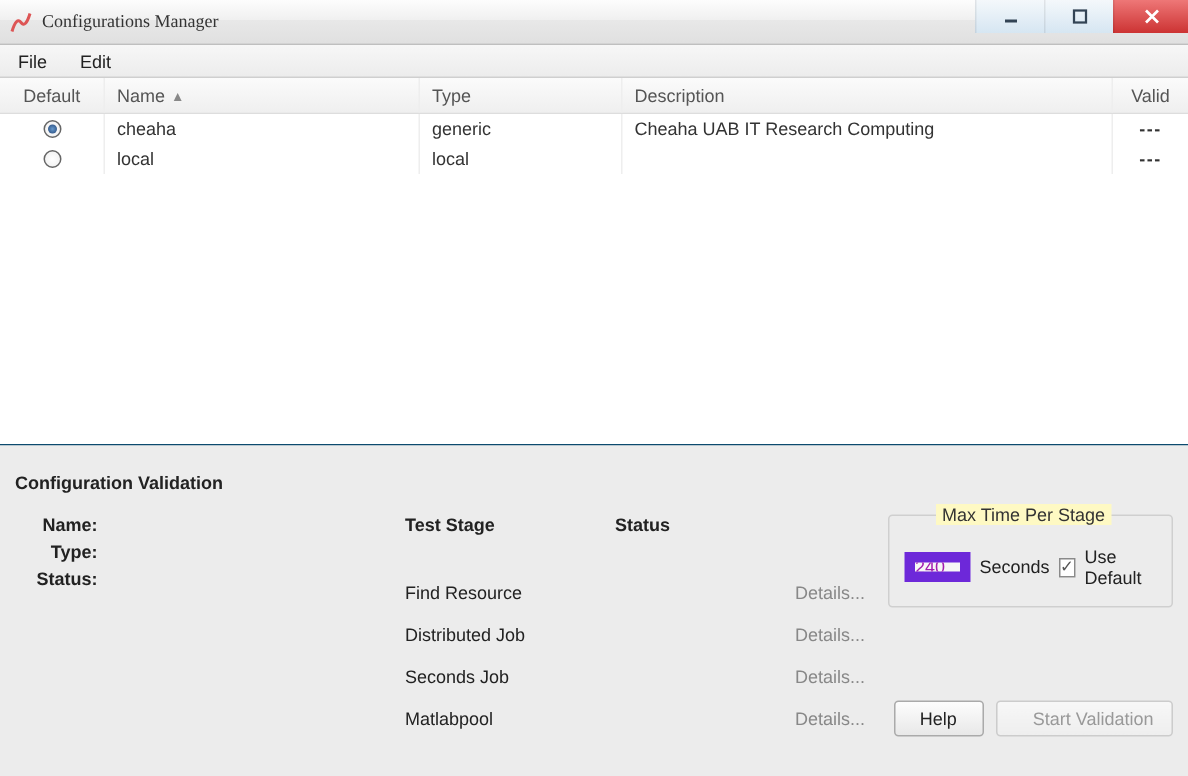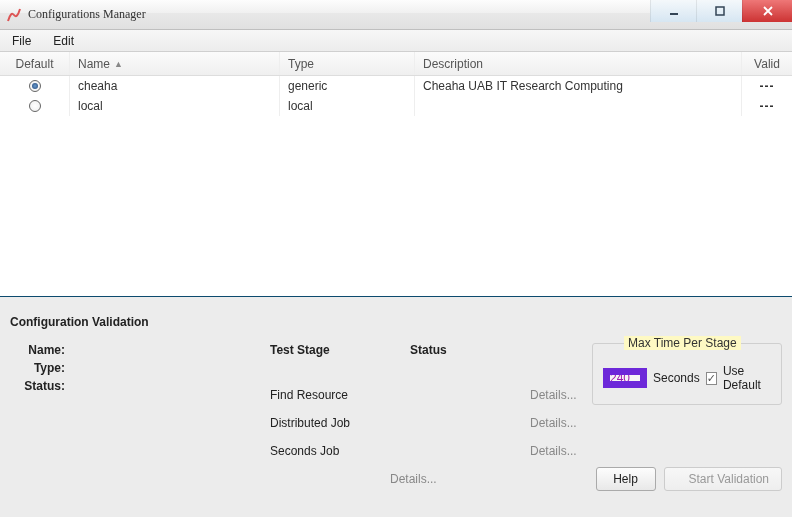--- a/index.html
+++ b/index.html
@@ -276,20 +276,21 @@
         <span class="stage-name">Distributed Job</span>
         <span class="stage-status"></span>
         <span class="details-link">Details...</span>
       </div>
       <div class="stage-row">
         <span class="stage-name">Seconds Job</span>
         <span class="stage-status"></span>
         <span class="details-link">Details...</span>
       </div>
       <div class="stage-row">
+        <span class="stage-name">Matlabpool</span>
         <span class="stage-status"></span>
         <span class="details-link">Details...</span>
       </div>
     </div>
 
     <div class="lower-right">
       <div class="fieldset">
         <span class="legend">Max Time Per Stage</span>
         <div class="time-row">
           <input class="num-input" disabled="" value="240" style="">

